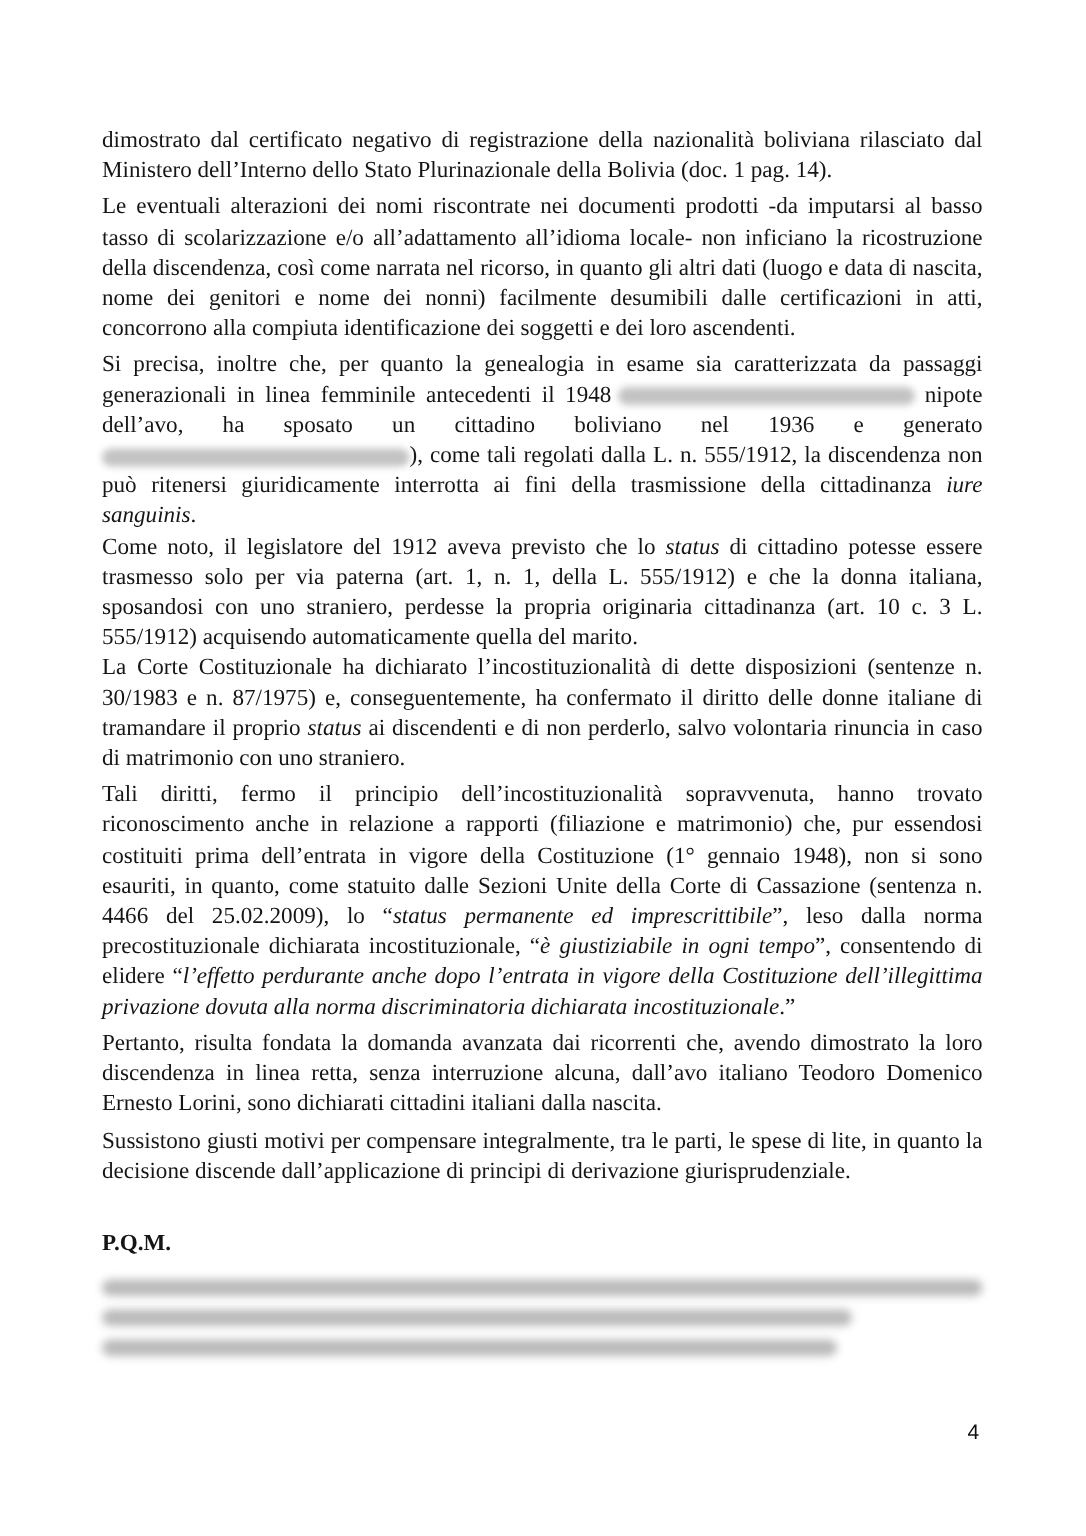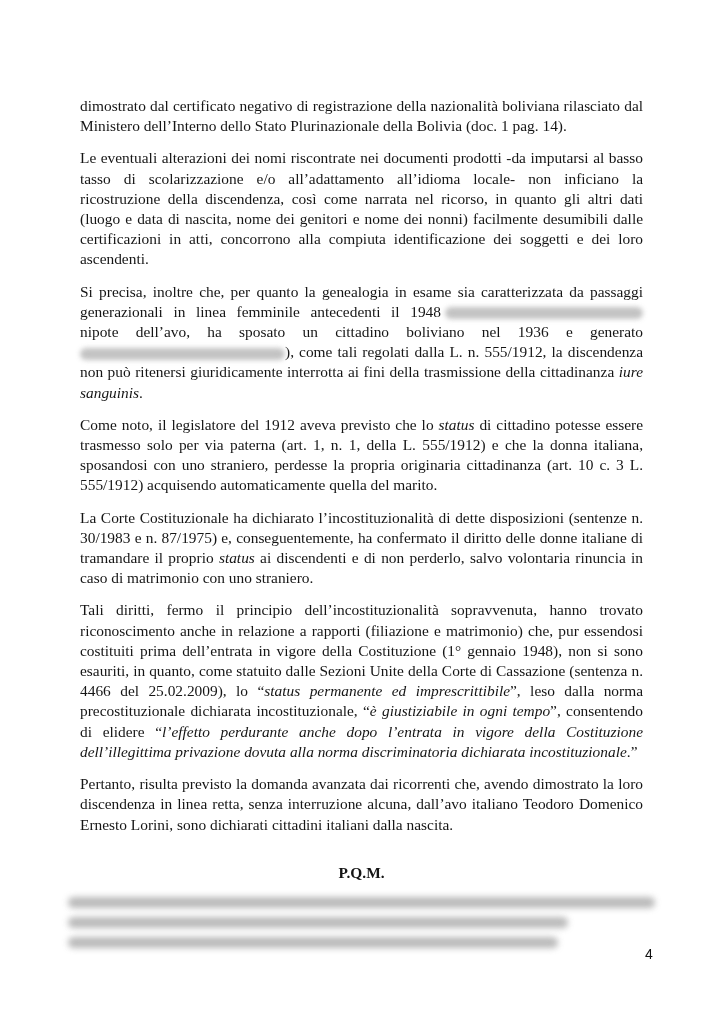--- a/index.html
+++ b/index.html
@@ -4,29 +4,29 @@
 <style>
   html, body { margin: 0; padding: 0; background: #ffffff; }
   body { width: 724px; height: 1024px; position: relative; overflow: hidden; }
   .page {
     position: absolute; left: 0; top: 0; width: 724px; height: 1024px; background: #ffffff;
   }
   .content {
     position: absolute; left: 68px; top: 84px; width: 587px;
     font-family: "Liberation Serif", serif; font-size: 15.4px; line-height: 20.2px; color: #151515;
   }
-  .para { margin: 12px; text-align: justify; }
+  .para { margin: 0; text-align: justify; }
   .para.gap-lg { margin-top: 4px; }
   .it { font-style: italic; }
   .blur {
     display: inline-block; vertical-align: middle; height: 12px; border-radius: 6px;
     background: #b9b9b9; filter: blur(2.5px); opacity: 0.85;
   }
   .heading {
-    margin: 28px 0 12px 0; text-align: center; font-weight: bold; font-size: 15.4px;
+    margin: 28px 0 12px 0; font-weight: bold; font-size: 15.4px;
   }
   .blurblock { margin-top: 14px; }
   .blurline {
     height: 11px; border-radius: 6px; background: #a9a9a9; filter: blur(3px); opacity: 0.8; margin-bottom: 9px;
   }
   .pagenum {
     position: absolute; left: 645px; top: 946px; font-family: "Liberation Sans", sans-serif;
     font-size: 14px; color: #111;
   }
 </style>
@@ -41,22 +41,23 @@
     <p class="para gap-lg">Le eventuali alterazioni dei nomi riscontrate nei documenti prodotti -da imputarsi al basso tasso di scolarizzazione e/o all’adattamento all’idioma locale- non inficiano la ricostruzione della discendenza, così come narrata nel ricorso, in quanto gli altri dati (luogo e data di nascita, nome dei genitori e nome dei nonni) facilmente desumibili dalle certificazioni in atti, concorrono alla compiuta identificazione dei soggetti e dei loro ascendenti.</p>
 
     <p class="para gap-lg"><span>Si precisa, inoltre che, per quanto la genealogia in esame sia caratterizzata da passaggi generazionali in linea femminile antecedenti il 1948</span><span class="blur" style="width:198px;margin-left:4px;"></span><span> nipote dell’avo, ha sposato un cittadino boliviano nel 1936 e generato</span><span class="blur" style="width:205px;"></span><span>), come tali regolati dalla L. n. 555/1912, la discendenza non può ritenersi giuridicamente interrotta ai fini della trasmissione della cittadinanza </span><span class="it">iure sanguinis</span><span>.</span></p>
 
     <p class="para"><span>Come noto, il legislatore del 1912 aveva previsto che lo </span><span class="it">status</span><span> di cittadino potesse essere trasmesso solo per via paterna (art. 1, n. 1, della L. 555/1912) e che la donna italiana, sposandosi con uno straniero, perdesse la propria originaria cittadinanza (art. 10 c. 3 L. 555/1912) acquisendo automaticamente quella del marito.</span></p>
 
     <p class="para"><span>La Corte Costituzionale ha dichiarato l’incostituzionalità di dette disposizioni (sentenze n. 30/1983 e n. 87/1975) e, conseguentemente, ha confermato il diritto delle donne italiane di tramandare il proprio </span><span class="it">status</span><span> ai discendenti e di non perderlo, salvo volontaria rinuncia in caso di matrimonio con uno straniero.</span></p>
 
     <p class="para gap-lg"><span>Tali diritti, fermo il principio dell’incostituzionalità sopravvenuta, hanno trovato riconoscimento anche in relazione a rapporti (filiazione e matrimonio) che, pur essendosi costituiti prima dell’entrata in vigore della Costituzione (1° gennaio 1948), non si sono esauriti, in quanto, come statuito dalle Sezioni Unite della Corte di Cassazione (sentenza n. 4466 del 25.02.2009), lo “</span><span class="it">status permanente ed imprescrittibile</span><span>”, leso dalla norma precostituzionale dichiarata incostituzionale, “</span><span class="it">è giustiziabile in ogni tempo</span><span>”, consentendo di elidere “</span><span class="it">l’effetto perdurante anche dopo l’entrata in vigore della Costituzione dell’illegittima privazione dovuta alla norma discriminatoria dichiarata incostituzionale</span><span>.”</span></p>
 
-    <p class="para gap-lg">Pertanto, risulta previsto la domanda avanzata dai ricorrenti che, avendo dimostrato la loro discendenza in linea retta, senza interruzione alcuna, dall’avo italiano Teodoro Domenico Ernesto Lorini, sono dichiarati cittadini italiani dalla nascita.</p>
+    <p class="para gap-lg">Pertanto, risulta fondata la domanda avanzata dai ricorrenti che, avendo dimostrato la loro discendenza in linea retta, senza interruzione alcuna, dall’avo italiano Teodoro Domenico Ernesto Lorini, sono dichiarati cittadini italiani dalla nascita.</p>
 
+    <p class="para gap-lg">Sussistono giusti motivi per compensare integralmente, tra le parti, le spese di lite, in quanto la decisione discende dall’applicazione di principi di derivazione giurisprudenziale.</p>
 
     <div class="heading">P.Q.M.</div>
 
 
     <div class="blurblock">
       <div class="blurline" style="width:587px;"></div>
       <div class="blurline" style="width:500px;"></div>
       <div class="blurline" style="width:490px;"></div>
     </div>
   </div>

